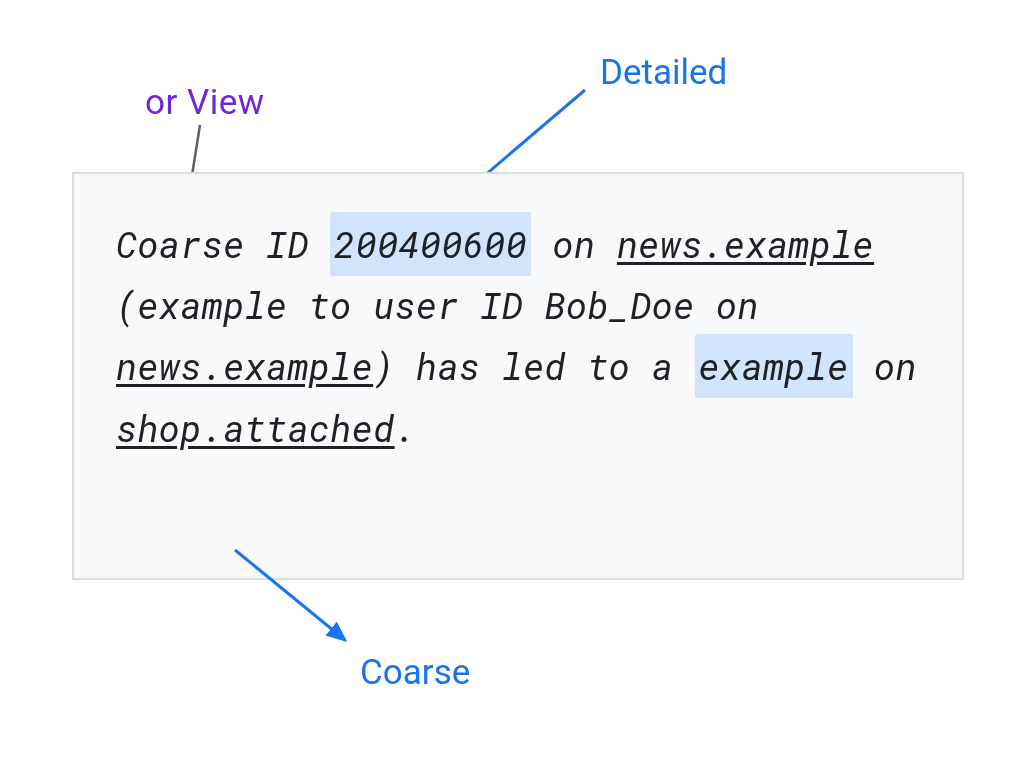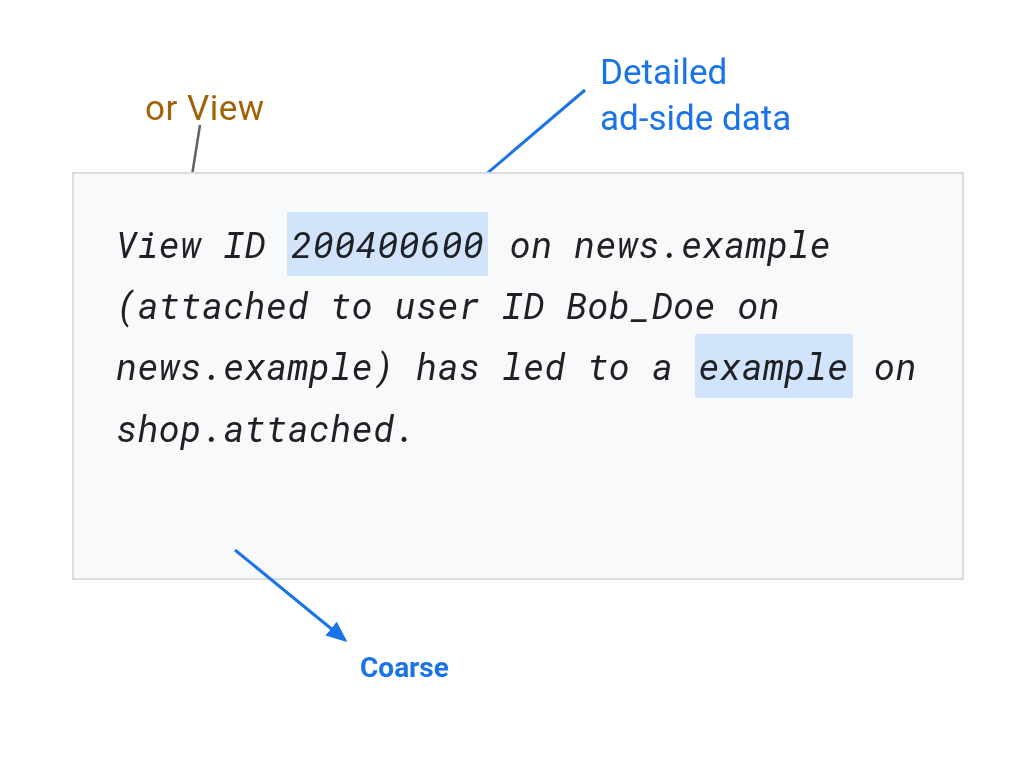--- a/index.html
+++ b/index.html
@@ -6,41 +6,40 @@
     body {
       width: 1036px;
       height: 770px;
       position: relative;
       font-family: -apple-system, BlinkMacSystemFont, 'Segoe UI', Roboto, sans-serif;
       background: #ffffff;
     }
     .annotation-top-left {
       position: absolute;
       left: 145px;
-      top: 88px;
+      top: 82px;
       font-size: 35px;
-      color: #a16207;
+      color: #6d28d9;
       letter-spacing: 0.5px;
     }
     .annotation-top-right {
       position: absolute;
       left: 600px;
       top: 50px;
       font-size: 35px;
       color: #1a73e8;
       line-height: 1.3;
     }
     .annotation-bottom {
       position: absolute;
       left: 360px;
       top: 650px;
-      font-size: 28px;
+      font-size: 35px;
       color: #1a73e8;
       line-height: 1.3;
-      font-weight: bold;
     }
     .main-box {
       position: absolute;
       left: 72px;
       top: 172px;
       width: 892px;
       height: 408px;
       border: 2px solid #dadce0;
       background: #f8f9fa;
       padding: 40px 42px;
@@ -52,20 +51,21 @@
       line-height: 1.7;
       color: #202124;
       letter-spacing: 0.3px;
     }
     .highlight {
       background: #d2e3fc;
       padding: 8px 4px;
       border-radius: 2px;
     }
     .underline {
+      text-decoration: underline;
       text-underline-offset: 4px;
       text-align: center;
     }
     .arrow-svg {
       position: absolute;
       pointer-events: none;
     }
   </style>
 </head>
 <body>
@@ -78,35 +78,34 @@
   <defs>
     <marker id="arrowhead-grey" markerWidth="10" markerHeight="10" refX="6" refY="3" orient="auto">
       <polygon points="0 0, 7 3, 0 6" fill="#5f6368"></polygon>
     </marker>
   </defs>
   <line x1="30" y1="5" x2="20" y2="68" stroke="#5f6368" stroke-width="2.5" marker-end="url(#arrowhead-grey)"></line>
 </svg>
 
 <div class="annotation-top-right">
   <div>Detailed</div>
-  <div>ad-side data</div>
 </div>
 
 <svg class="arrow-svg" style="left:430px; top:60px; width:180px; height:160px;">
   <defs>
     <marker id="arrowhead-blue" markerWidth="10" markerHeight="10" refX="6" refY="3" orient="auto">
       <polygon points="0 0, 7 3, 0 6" fill="#1a73e8"></polygon>
     </marker>
   </defs>
   <line x1="155" y1="30" x2="20" y2="145" stroke="#1a73e8" stroke-width="3" marker-end="url(#arrowhead-blue)"></line>
 </svg>
 
 <div class="main-box">
   <div class="main-text">
-    <span>View ID </span><span class="highlight">200400600</span><span> on </span><span class="underline">news.example</span><span> (attached to user ID Bob_Doe on </span><span class="underline">news.example</span><span>) has led to a </span><span class="highlight">example</span><span> on </span><span class="underline">shop.attached</span><span>.</span>
+    <span>Coarse ID </span><span class="highlight">200400600</span><span> on </span><span class="underline">news.example</span><span> (example to user ID Bob_Doe on </span><span class="underline">news.example</span><span>) has led to a </span><span class="highlight">example</span><span> on </span><span class="underline">shop.attached</span><span>.</span>
   </div>
 </div>
 
 <svg class="arrow-svg" style="left:225px; top:540px; width:180px; height:120px;">
   <line x1="10" y1="10" x2="120" y2="100" stroke="#1a73e8" stroke-width="3" marker-end="url(#arrowhead-blue)"></line>
 </svg>
 
 <div class="annotation-bottom">
   <div>Coarse</div>
 </div>

